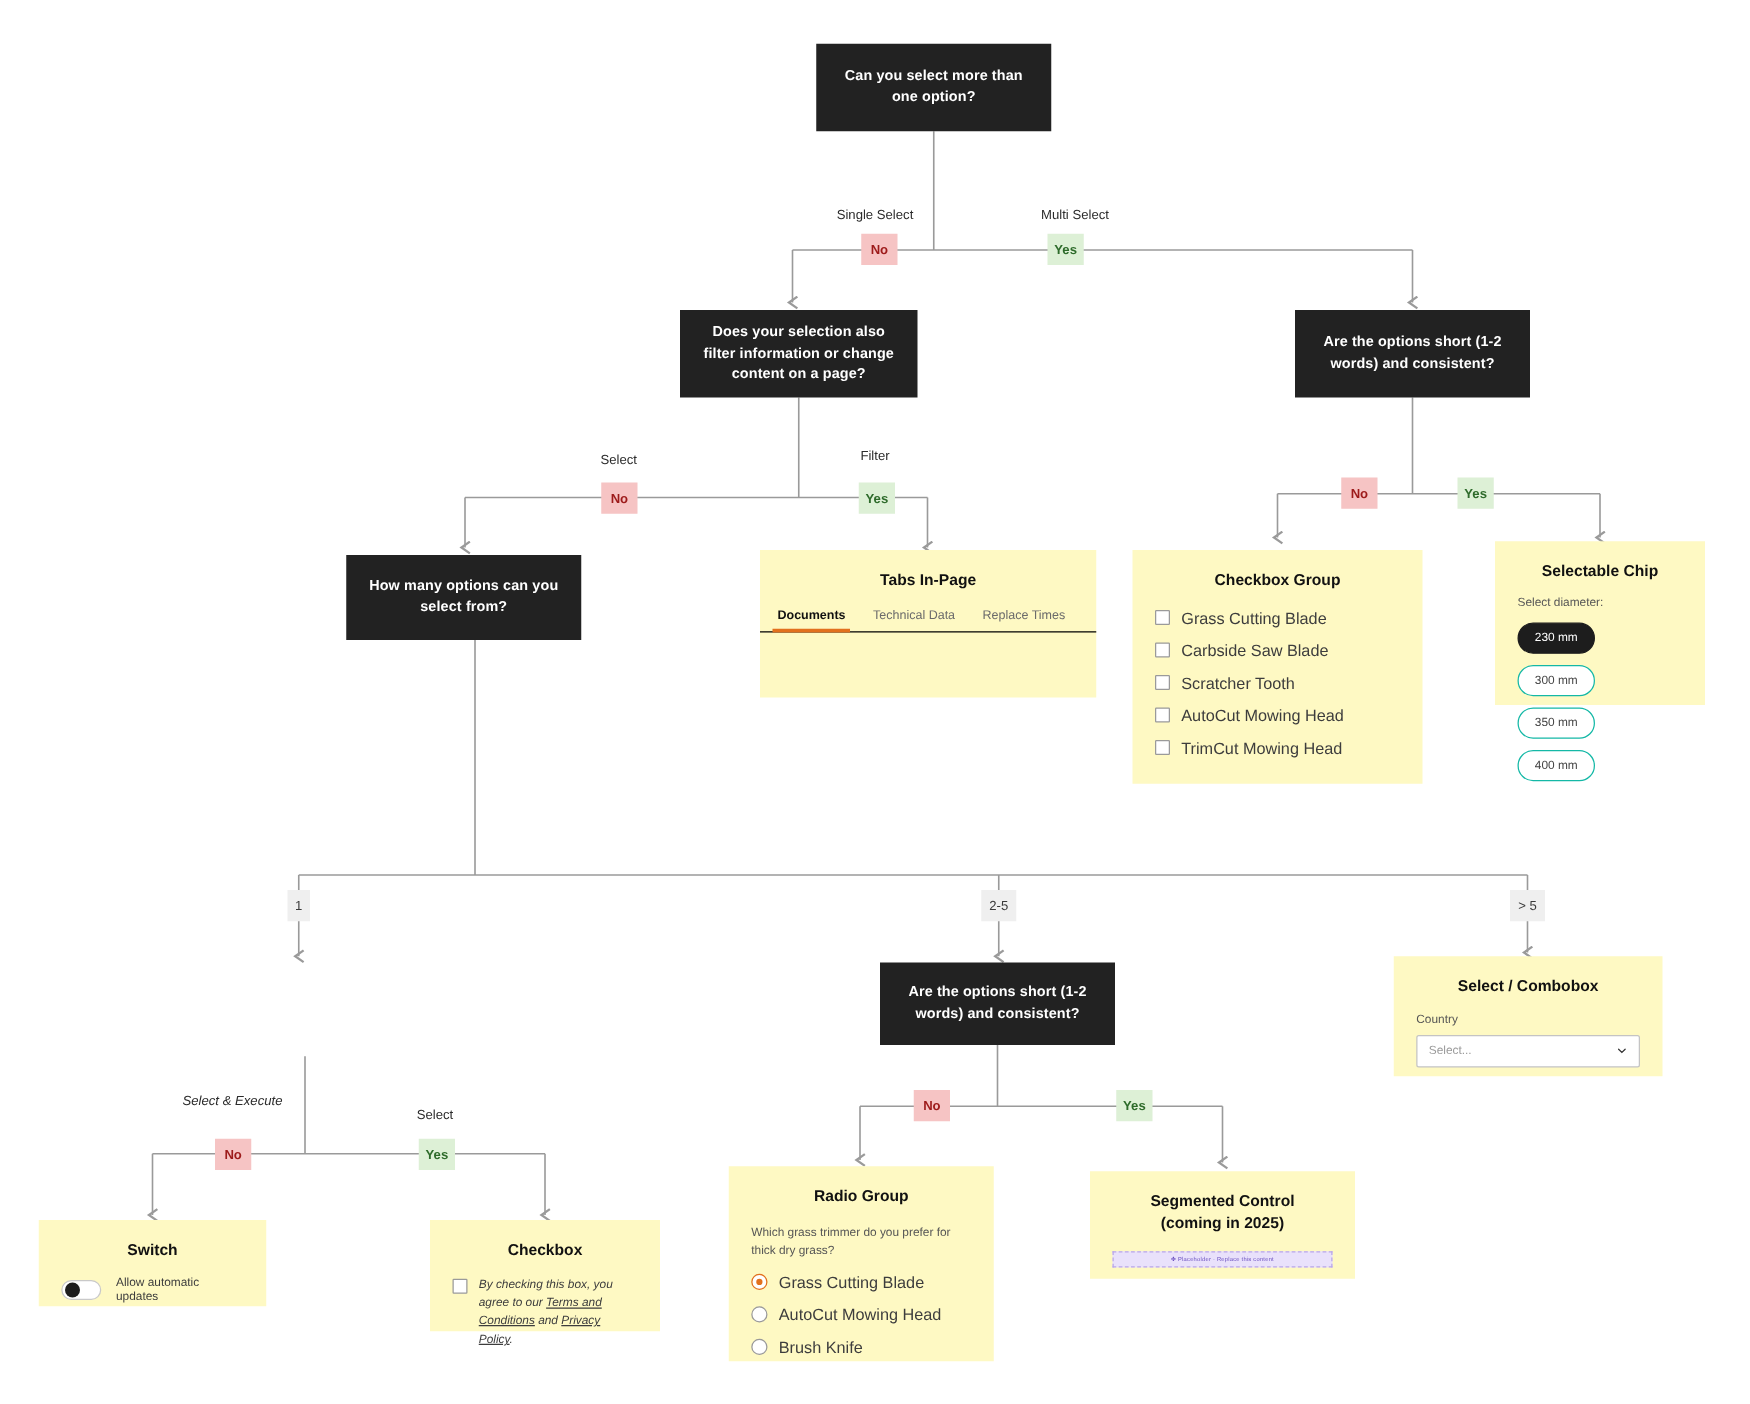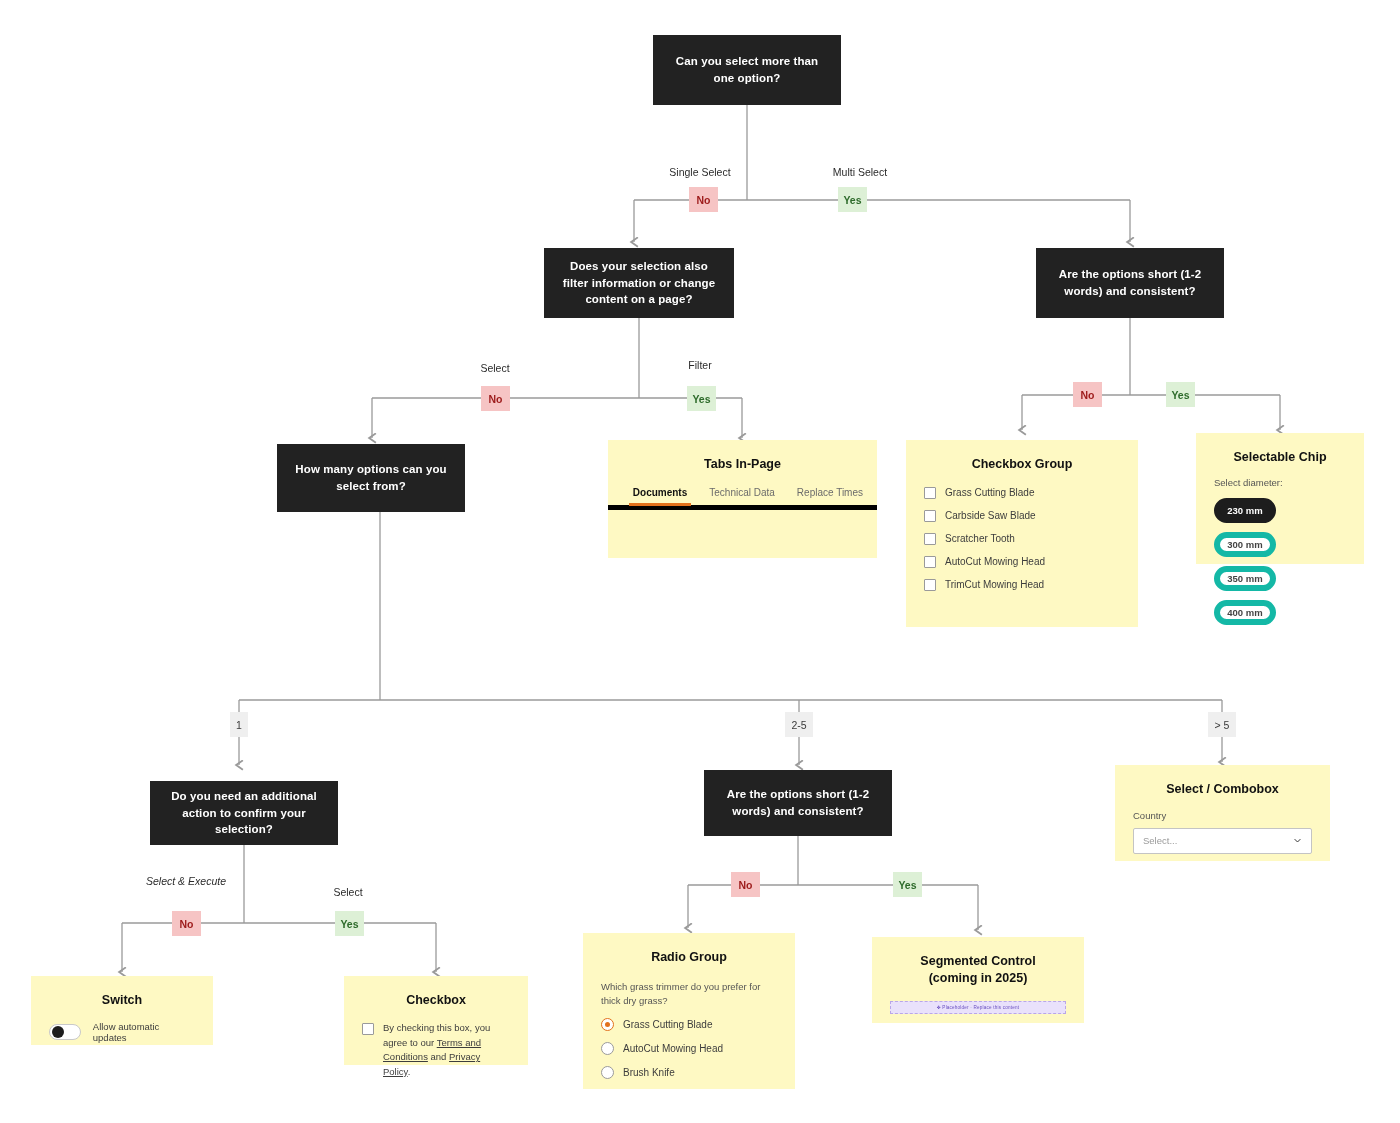--- a/index.html
+++ b/index.html
@@ -42,54 +42,54 @@
   }
   .card-title{
     text-align:center;font-weight:700;font-size:12.5px;color:#111;
     line-height:1.35;margin-bottom:14px;
   }
   .card-sub{
     font-size:9.5px;color:#555;line-height:1.5;margin-bottom:10px;
   }
 
   
-  .tabs{display:flex;gap:22px;border-bottom:5px solid #000000;padding:0 14px;justify-content:flex-end;}
+  .tabs{display:flex;gap:22px;border-bottom:1px solid #000000;padding:0 14px;}
   .tab{font-size:10px;color:#6b6b6b;padding-bottom:7px;position:relative;}
   .tab.active{color:#111;font-weight:700;}
   .tab.active:after{
     content:"";position:absolute;left:-4px;right:-4px;bottom:-1px;height:2.5px;background:#e2711d;
   }
 
   
-  .opt{display:flex;align-items:center;gap:9px;margin:0 0 11px 0;font-size:10px;color:#3d3d3d;}
+  .opt{display:flex;align-items:center;gap:9px;margin:0 0 11px 0;font-size:13px;color:#3d3d3d;}
   .opt:last-child{margin-bottom:0;}
   .box{width:10px;height:10px;border:1px solid #9a9a9a;background:#fff;flex:none;border-radius:1px;}
   .radio{width:11px;height:11px;border:1px solid #9a9a9a;border-radius:50%;background:#fff;flex:none;
          display:flex;align-items:center;justify-content:center;}
   .radio.sel{border-color:#e2711d;}
   .radio.sel:after{content:"";width:5px;height:5px;border-radius:50%;background:#e2711d;}
 
   
   .chip-label{font-size:9.5px;color:#555;margin-bottom:10px;}
   .chips{display:flex;flex-wrap:wrap;gap:9px;}
   .chip{
-    width:62px;height:25px;border-radius:13px;border:6px solid #14b8a6;background:#fff;
-    display:flex;align-items:center;justify-content:center;font-size:9.5px;color:#444;box-sizing:border-box;font-weight:bold;
+    width:62px;height:25px;border-radius:13px;border:1px solid #14b8a6;background:#fff;
+    display:flex;align-items:center;justify-content:center;font-size:9.5px;color:#444;box-sizing:border-box;
   }
   .chip.sel{background:#1d1d1d;border-color:#1d1d1d;color:#fff;}
 
   
   .switch-row{display:flex;align-items:center;gap:12px;}
   .switch{width:32px;height:16px;border-radius:9px;border:1px solid #c9c9c9;background:#fff;
           display:flex;align-items:center;padding:0 2px;box-sizing:border-box;}
   .knob{width:12px;height:12px;border-radius:50%;background:#1d1d1d;}
   .switch-text{font-size:9.5px;color:#3d3d3d;}
 
   
-  .consent{display:flex;gap:9px;align-items:flex-start;}
+  .consent{display:flex;gap:9px;align-items:flex-start;font-style:italic;}
   .consent-text{font-size:9.5px;color:#3d3d3d;line-height:1.55;}
   .consent-text a{color:#3d3d3d;text-decoration:underline;}
 
   
   .field-label{font-size:9.5px;color:#555;margin-bottom:7px;}
   .select{
     height:26px;border:1px solid #c4c4c4;background:#fff;border-radius:2px;
     display:flex;align-items:center;justify-content:space-between;padding:0 9px;
     font-size:9.5px;color:#9a9a9a;box-sizing:border-box;
   }
@@ -157,23 +157,20 @@
   </div>
 
   <div class="node" style="left:1036px;top:248px;width:188px;height:70px;">
     <span>Are the options short (1-2 words) and consistent?</span>
   </div>
 
   <div class="node" style="left:277px;top:444px;width:188px;height:68px;">
     <span>How many options can you select from?</span>
   </div>
 
-  <div class="node" style="left:150px;top:781px;width:188px;height:64px;">
-    <span>Do you need an additional action to confirm your selection?</span>
-  </div>
 
   <div class="node" style="left:704px;top:770px;width:188px;height:66px;">
     <span>Are the options short (1-2 words) and consistent?</span>
   </div>
 
   <div class="elabel" style="left:640px;top:165px;width:120px;">
     <span>Single Select</span>
   </div>
   <div class="elabel" style="left:800px;top:165px;width:120px;">
     <span>Multi Select</span>

